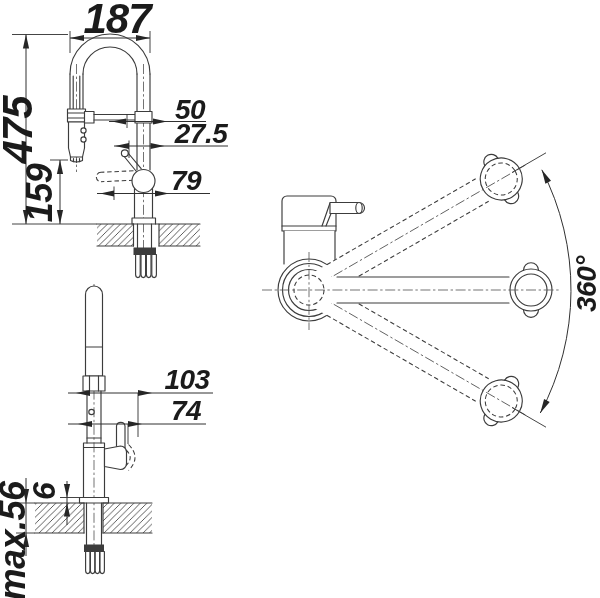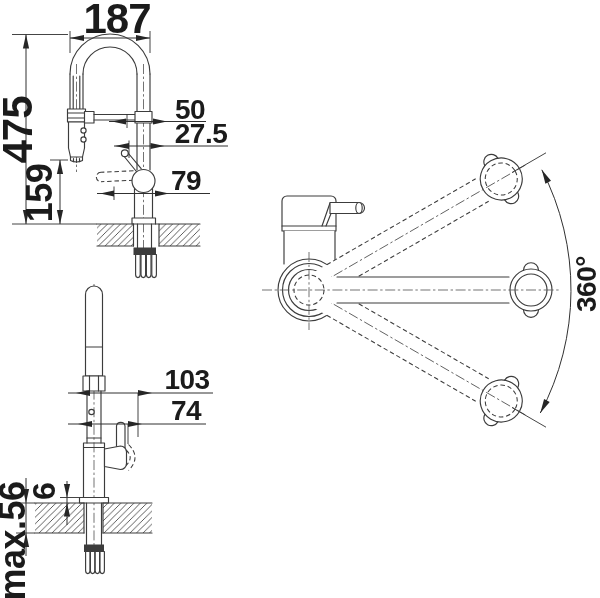--- a/index.html
+++ b/index.html
@@ -1,18 +1,19 @@
 <!DOCTYPE html>
 <html><head>
 <meta charset="utf-8">
 <style>
   html,body{margin:0;padding:0;background:#e8e8e8;}
   .canvas{
     width:600px;height:598px;background:#ffffff;position:relative;overflow:hidden;
     font-family:"Liberation Sans", sans-serif;
+    font-style:italic;
   }
   svg{display:block}
   
   .ln  {fill:none;stroke:#3c3c3c;stroke-width:1.15;stroke-linecap:round;stroke-linejoin:round;}
   .lnf {fill:#ffffff;stroke:#3c3c3c;stroke-width:1.15;stroke-linejoin:round;}
   .fillonly{fill:#ffffff;stroke:none;}
   .blk {fill:#3c3c3c;stroke:#3c3c3c;stroke-width:1;}
   .hid {fill:none;stroke:#3c3c3c;stroke-width:1.05;stroke-dasharray:4.5 2.8;}
   .cl  {fill:none;stroke:#5a5a5a;stroke-width:0.85;stroke-dasharray:10 2.6 2.4 2.6;}
   .dim {fill:none;stroke:#303030;stroke-width:1;}

